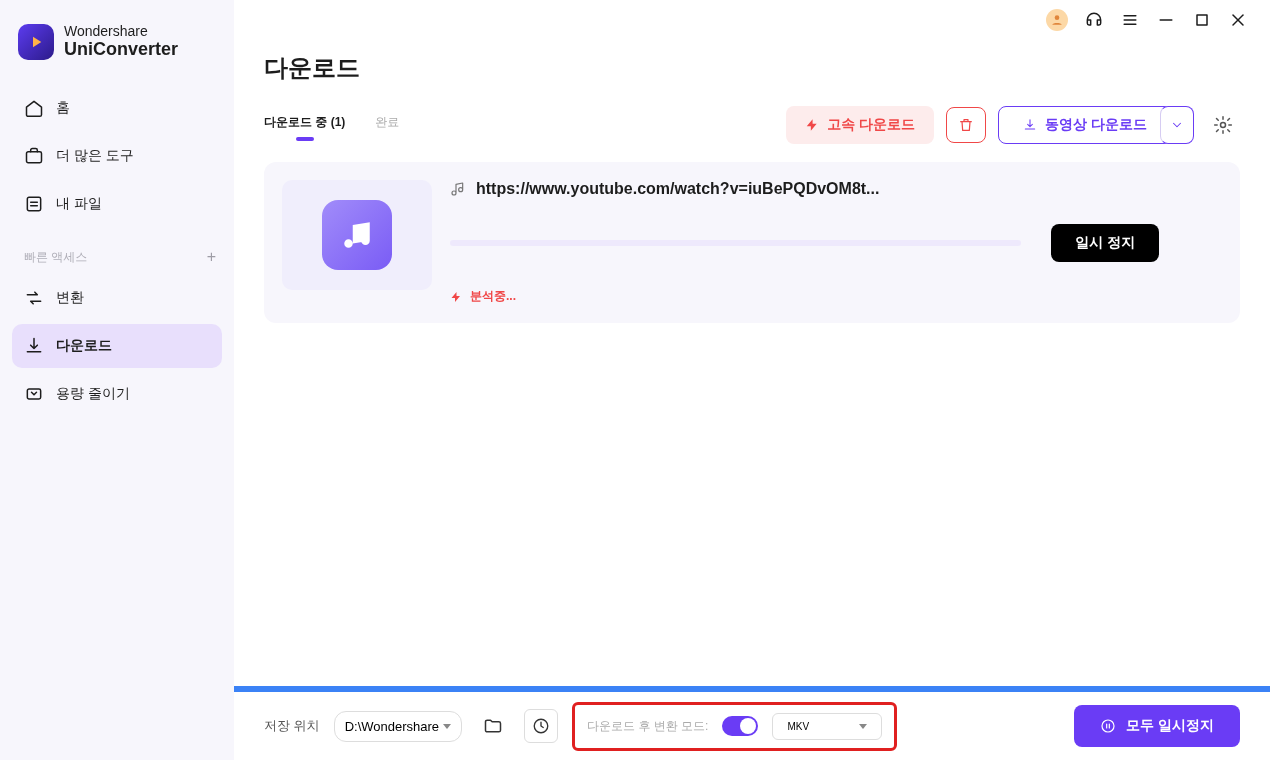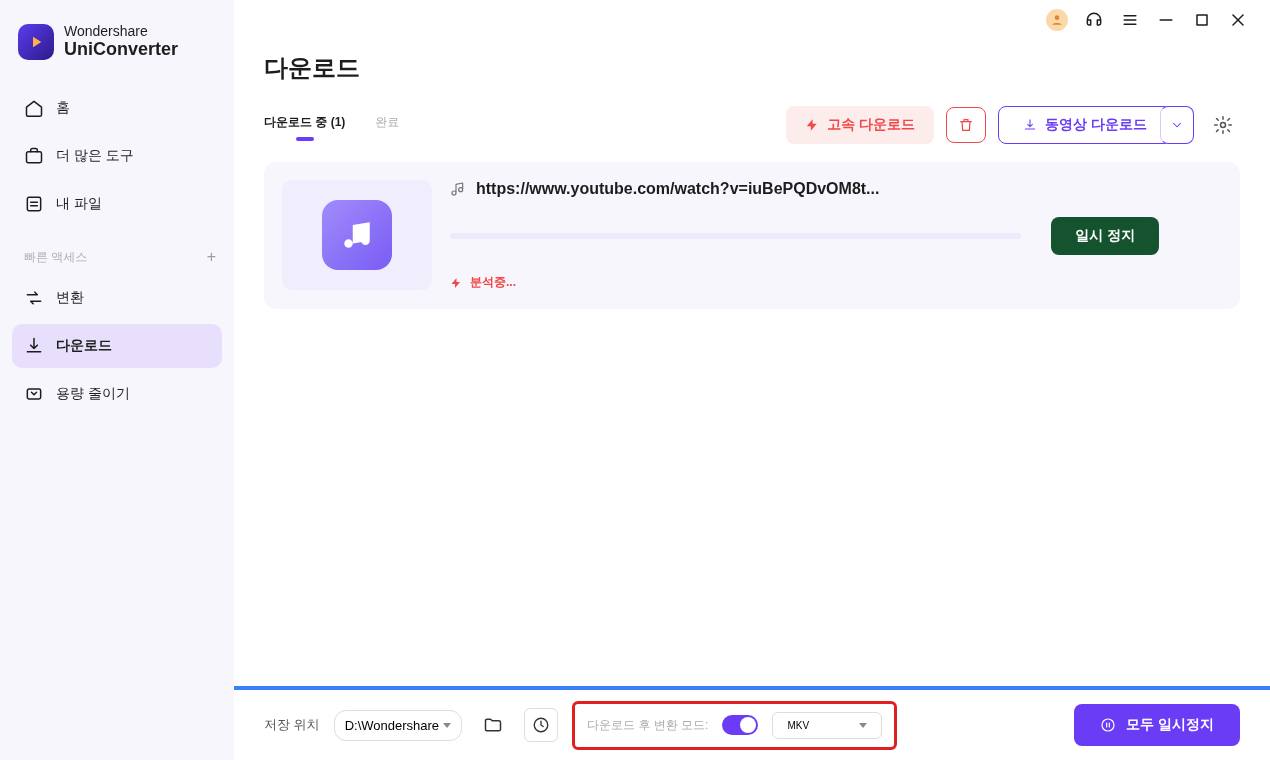--- a/index.html
+++ b/index.html
@@ -47,31 +47,31 @@
 .btn-trash { background:#fff; border:1px solid #f04747; color:#f04747; padding:9px 11px;}
 .btn-video { background:#fff; border:1px solid #6a3cf5; color:#6a3cf5; padding:9px 24px;}
 .btn-dropdown { background:#fff; border:1px solid #6a3cf5; color:#6a3cf5; padding:9px 9px; margin-left:-12px; border-left:1px solid #d6ccf2;}
 .gear-btn { width:34px; height:34px; display:flex; align-items:center; justify-content:center; cursor:pointer; color:#555;}
 
 
 .card { background:#f7f6fc; border-radius:12px; padding: 18px; display:flex; gap: 18px; align-items:flex-start; }
 .thumb { width: 150px; height: 110px; border-radius:10px; background:linear-gradient(180deg,#f0eefc,#f0eefc); display:flex; align-items:center; justify-content:center; }
 .thumb-inner { width: 70px; height: 70px; border-radius: 16px; background: linear-gradient(135deg,#a18cfa,#7a5cf5); display:flex; align-items:center; justify-content:center;}
 .thumb-inner svg { width: 34px; height:34px; fill:#fff;}
-.card-body { flex:1; display:flex; flex-direction:column; gap:19px; }
+.card-body { flex:1; display:flex; flex-direction:column; gap:26px; }
 .card-top { display:flex; justify-content:space-between; align-items:flex-start; gap: 20px;}
 .url-line { display:flex; align-items:center; gap: 10px; font-size: 16px; font-weight:700; color:#1d1d1d;}
 .url-line svg { width:16px; height:16px; color:#777;}
-.btn-pause { background:#14532d; color:#fff; padding: 10px 24px; border-radius:8px; font-size:14px; font-weight:600; cursor:pointer; border:none;}
+.btn-pause { background:#000000; color:#fff; padding: 10px 24px; border-radius:8px; font-size:14px; font-weight:600; cursor:pointer; border:none;}
 .progress { height:6px; border-radius:3px; background:#eee9fc; width: 74%;}
 .status { display:flex; align-items:center; gap:8px; color:#f04747; font-size:12px; font-weight:600;}
 .status svg {width:12px; height:12px;}
 
 
-.footer { height: 74px; border-top: 4px solid #3b82f6; display:flex; align-items:center; padding: 0 30px; gap: 14px;}
+.footer { height: 74px; border-top: 6px solid #3b82f6; display:flex; align-items:center; padding: 0 30px; gap: 14px;}
 .footer .label { font-size: 13px; color:#555; }
 .path-select { display:flex; align-items:center; gap:4px; border:1px solid #ddd; border-radius:12px; padding: 7px 10px; font-size:13px; cursor:pointer;}
 .folder-btn, .clock-btn { width:34px; height:34px; display:flex; align-items:center; justify-content:center; cursor:pointer; color:#333; border-radius:6px;}
 .clock-btn { border:1px solid #ddd;}
 
 .highlight-box { border:3px solid #e02020; border-radius:6px; padding: 8px 12px; display:flex; align-items:center; gap: 14px;}
 .highlight-box .hl-label { font-size:12px; color:#aaa;}
 .toggle { width:36px; height:20px; border-radius:10px; background:#6a3cf5; position:relative; cursor:pointer;}
 .toggle::after { content:""; position:absolute; right:2px; top:2px; width:16px; height:16px; border-radius:50%; background:#fff;}
 .format-select { border:1px solid #ddd; border-radius:6px; padding: 7px 14px; font-size:10px; min-width:110px; display:flex; justify-content:space-between; align-items:center; cursor:pointer;}

